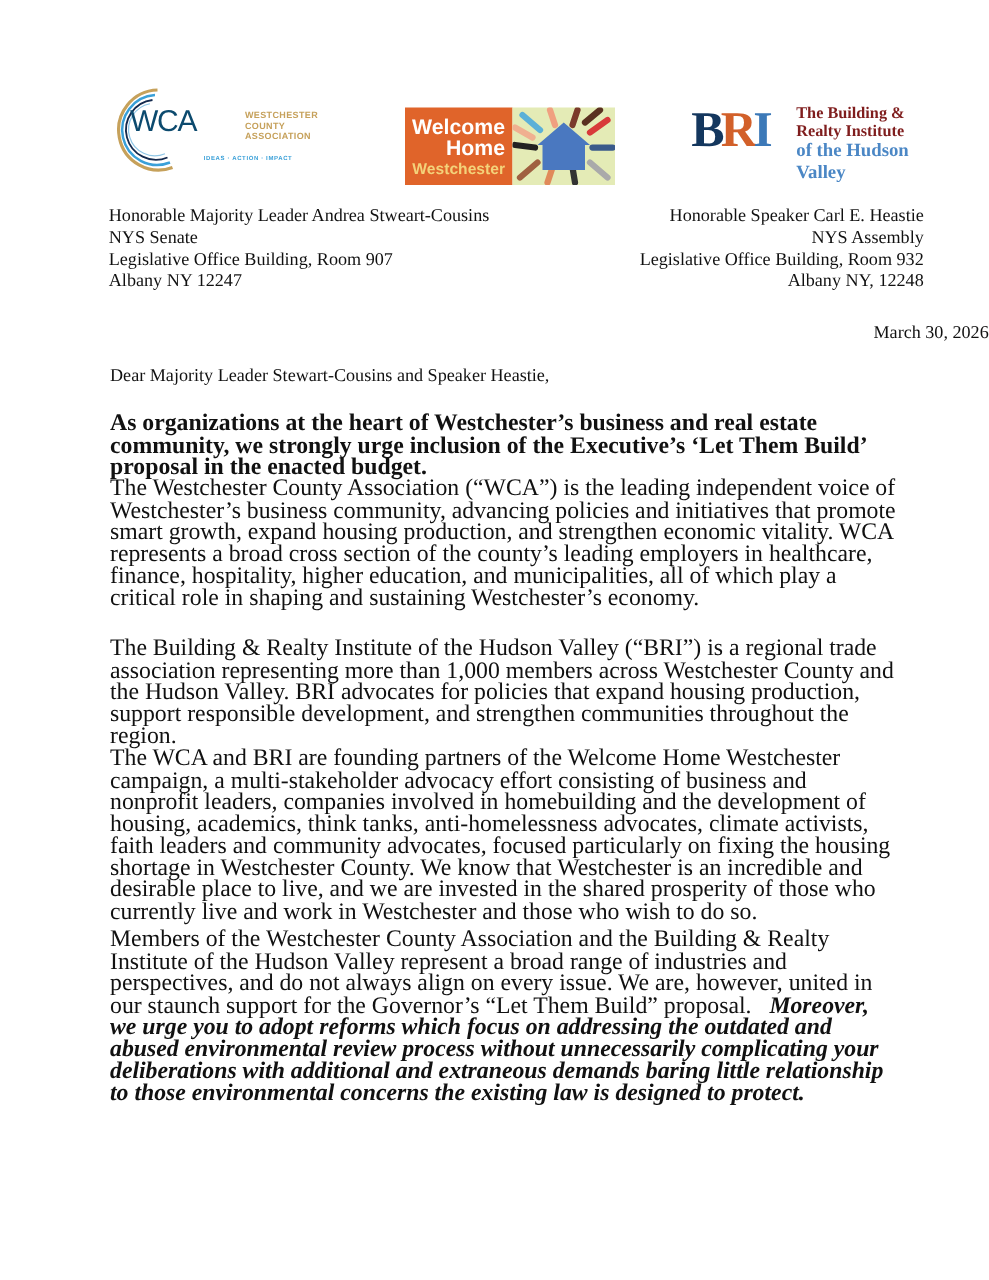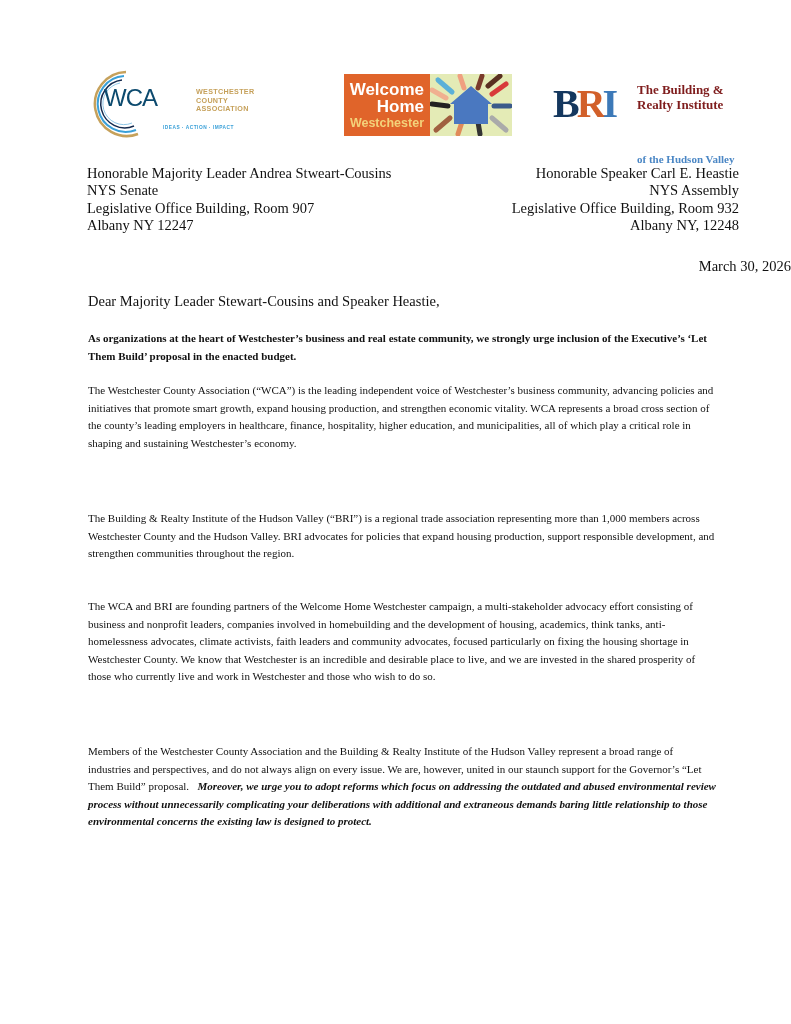--- a/index.html
+++ b/index.html
@@ -1,50 +1,50 @@
 <!DOCTYPE html>
 <html><head>
 <meta charset="utf-8">
 <style>
   html, body { margin: 0; padding: 0; background: #ffffff; }
   body { width: 791px; height: 1024px; position: relative; overflow: hidden;
          font-family: "Liberation Serif", "DejaVu Serif", serif; color: #111; }
   .logos { position: absolute; top: 62px; left: 0; width: 791px; height: 80px; }
   .logo-wca { position: absolute; left: 86px; top: 6px; width: 170px; height: 70px; }
-  .logo-whw { position: absolute; left: 324px; top: 12px; width: 192px; height: 62px; margin-left: 20px; }
+  .logo-whw { position: absolute; left: 324px; top: 24px; width: 192px; height: 62px; }
   .logo-bri { position: absolute; left: 553px; top: 20px; width: 190px; height: 46px; }
   .wca-text { position: absolute; left: 110px; top: 20px; font-family: "Liberation Sans", sans-serif;
               font-weight: bold; font-size: 7.2px; line-height: 8.6px; color: #c6a15b; letter-spacing: 0.3px; }
   .wca-tag { position: absolute; left: 77px; top: 57px; font-family: "Liberation Sans", sans-serif;
              font-weight: bold; font-size: 4.8px; color: #3aa0d8; letter-spacing: 0.5px; }
   .wca-letters { position: absolute; left: 18px; top: 16px; font-family: "Liberation Sans", sans-serif;
                  font-weight: normal; font-size: 24px; color: #0c4a6e; letter-spacing: -1px; }
   .whw-left { position: absolute; left: 0; top: 0; width: 86px; height: 62px; background: #e0642a; }
   .whw-line1, .whw-line2 { position: absolute; right: 6px; font-family: "Liberation Sans", sans-serif;
                            font-weight: bold; color: #ffffff; font-size: 17px; line-height: 17px; }
   .whw-line1 { top: 7px; } .whw-line2 { top: 24px; }
   .whw-line3 { position: absolute; right: 6px; top: 42px; font-family: "Liberation Sans", sans-serif;
                font-weight: bold; font-size: 12.5px; color: #f3d27a; }
   .whw-right { position: absolute; left: 86px; top: 0; width: 82px; height: 62px; background: #e4ebb6; }
   .bri-mark { position: absolute; left: 0; top: 2px; font-family: "Liberation Serif", serif;
               font-weight: bold; font-size: 40px; line-height: 40px; letter-spacing: -3px; }
   .bri-b { color: #14375e; } .bri-r { color: #d2602a; } .bri-i { color: #3c79b8; }
   .bri-name { position: absolute; left: 84px; top: 0; font-family: "Liberation Serif", serif;
               font-weight: bold; font-size: 13px; line-height: 15px; color: #7f1d1d; }
   .bri-sub { position: absolute; left: 84px; top: 31px; font-family: "Liberation Serif", serif;
-             font-weight: bold; font-size: 11px; color: #4b87c5; margin-top: 40px; }
+             font-weight: bold; font-size: 15px; color: #4b87c5; }
 
   .addr { position: absolute; top: 165px; font-size: 14.5px; line-height: 17.4px; }
   .addr-left { left: 87px; text-align: left; }
   .addr-right { right: 52px; text-align: right; }
   .addr div { white-space: nowrap; }
 
   .date { position: absolute; top: 258px; left: 0; width: 791px; text-align: right; font-size: 14.5px; }
   .salutation { position: absolute; top: 293px; left: 88px; font-size: 14.5px; }
-  .para { position: absolute; left: 88px; width: 630px; font-size: 11px; line-height: 17.5px; }
+  .para { position: absolute; left: 88px; width: 630px; font-size: 19px; line-height: 17.5px; }
   .p-bold { top: 330px; font-weight: bold; }
   .p1 { top: 382px; }
   .p2 { top: 510px; }
   .p3 { top: 598px; }
   .p4 { top: 743px; }
   .bi { font-weight: bold; font-style: italic; }
 </style>
 </head>
 <body>
 

